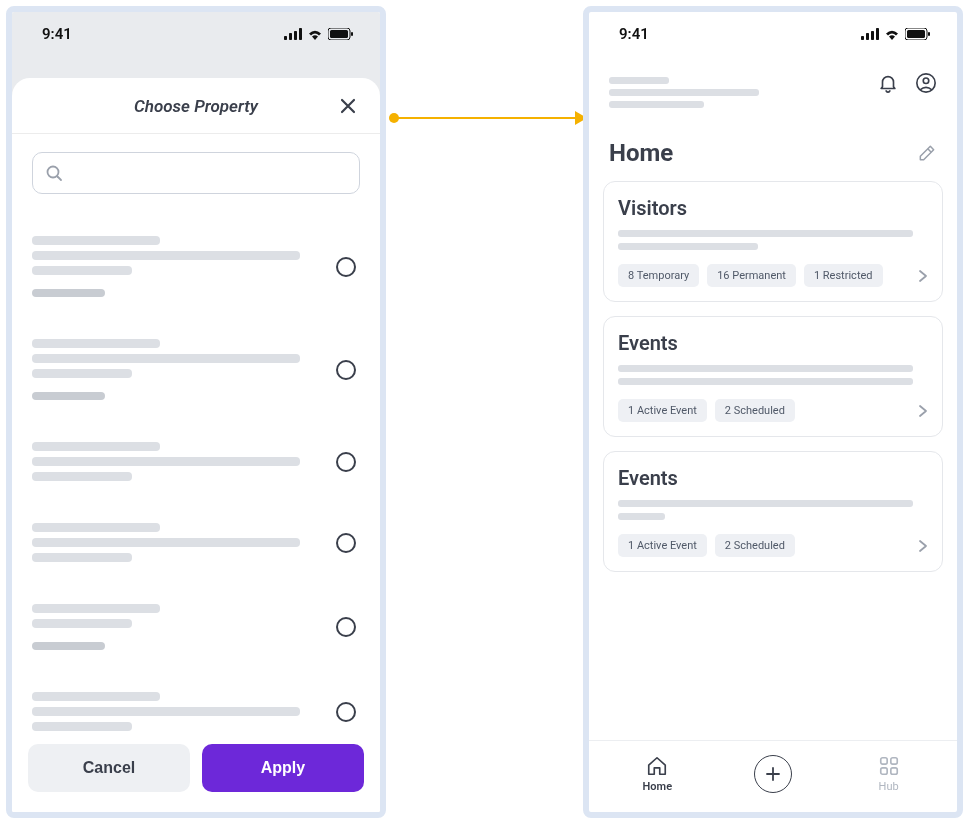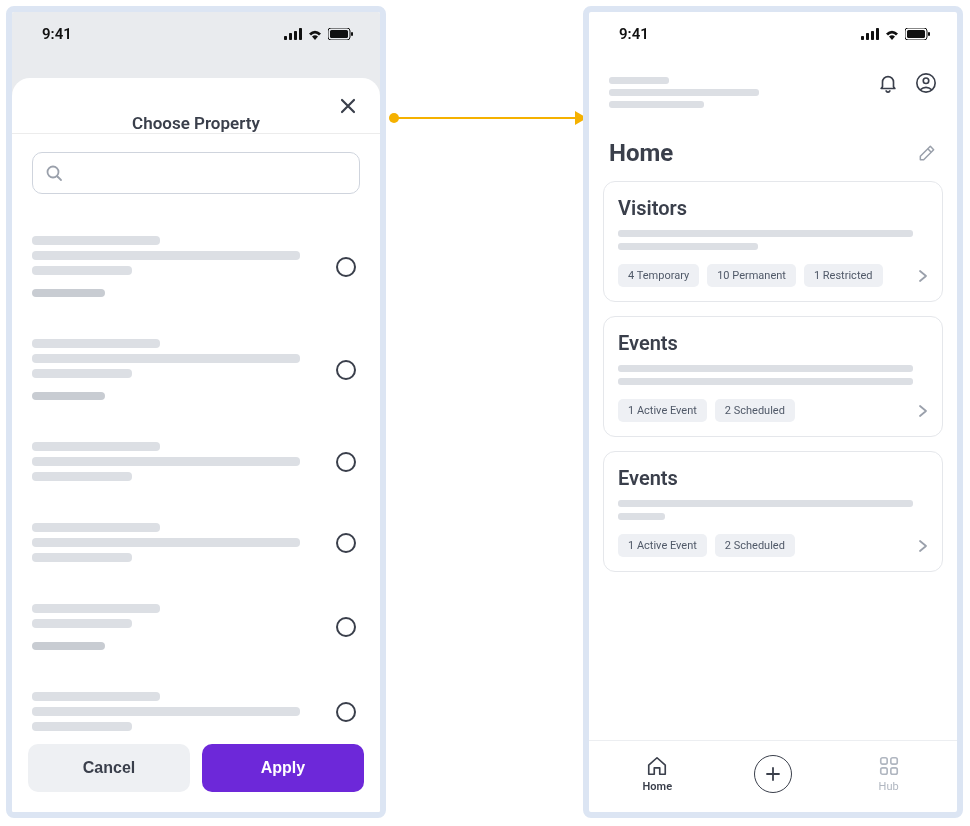--- a/index.html
+++ b/index.html
@@ -50,25 +50,26 @@
       top: 66px;
       left: 0; right: 0; bottom: 0;
       background: #ffffff;
       border-top-left-radius: 18px;
       border-top-right-radius: 18px;
       display: flex;
       flex-direction: column;
     }
     .modal-header {
       display: flex;
-      align-items: flex-end;
+      align-items: center;
       justify-content: center;
       height: 56px;
       border-bottom: 1px solid #ececec;
       position: relative;
+      font-style: italic;
     }
     .modal-title {
       font-size: 17px;
       font-weight: 600;
       color: #3a3f4b;
     }
     .close-btn {
       position: absolute;
       right: 18px;
       top: 50%;
@@ -443,22 +444,22 @@
           <path d="M13 7 L17 11" stroke="#9aa0ab" stroke-width="1.8"></path>
         </svg>
     </div>
 
     <div class="cards" id="cards-mount">
         <div class="card">
           <div class="card-title">Visitors</div>
           <div class="cskel c1"></div>
           <div class="cskel c2"></div>
           <div class="chips">
-            <span class="chip">4 Temporary</span>
-            <span class="chip">10 Permanent</span>
+            <span class="chip">8 Temporary</span>
+            <span class="chip">16 Permanent</span>
             <span class="chip">1 Restricted</span>
           </div>
           <span class="card-chevron"><svg width="14" height="14" viewBox="0 0 14 14">
               <path d="M4 2 L10 7 L4 12" fill="none" stroke="#9aa0ab" stroke-width="1.8" stroke-linecap="round" stroke-linejoin="round"></path>
             </svg></span>
         </div>
         <div class="card">
           <div class="card-title">Events</div>
           <div class="cskel c1"></div>
           <div class="cskel c1"></div>

